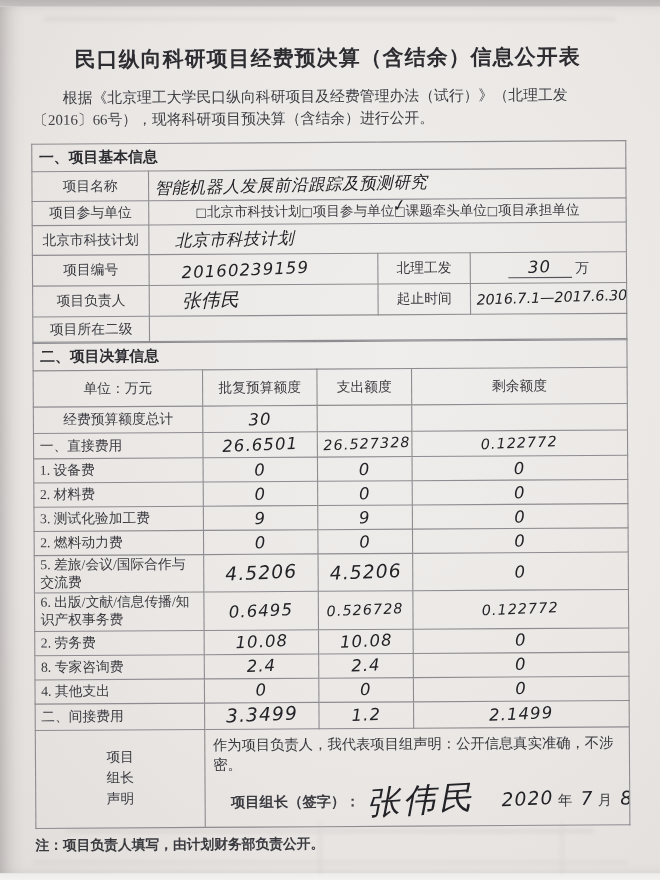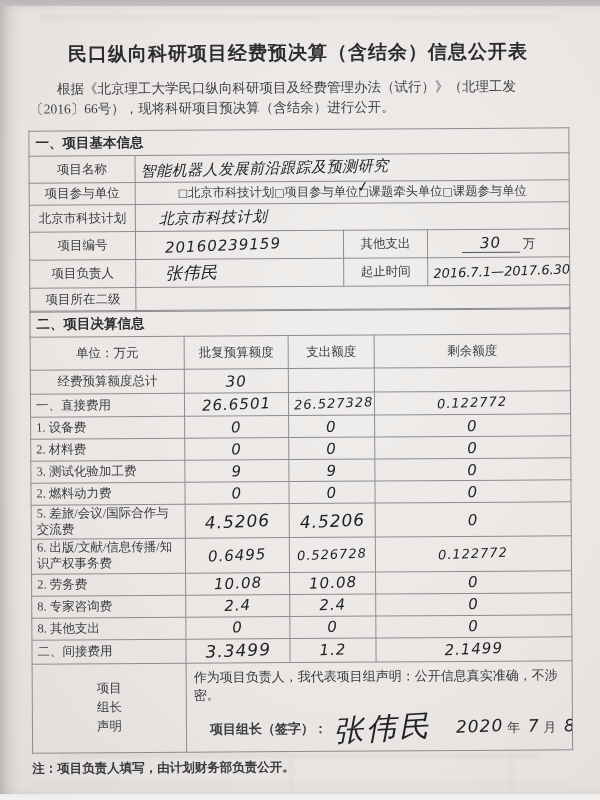--- a/index.html
+++ b/index.html
@@ -96,31 +96,31 @@
           <tr class="sec-hdr">
         <td colspan="4">一、项目基本信息</td>
       </tr>
       <tr style="height:27px">
         <td class="lbl">项目名称</td>
         <td colspan="3"><span class="hw hw-name">智能机器人发展前沿跟踪及预测研究</span></td>
       </tr>
       <tr style="height:22px">
         <td class="lbl">项目参与单位</td>
         <td colspan="3" class="chk-row">
-          <span class="chk-opt"><span class="chk-box">□</span><span>北京市科技计划</span></span><span class="chk-opt"><span class="chk-box">□</span><span>项目参与单位</span></span><span class="chk-opt"><span class="chk-box">□</span><span class="chk-mark">✓</span><span>课题牵头单位</span></span><span class="chk-opt"><span class="chk-box">□</span><span>课题参与单位</span></span>
+          <span class="chk-opt"><span class="chk-box">□</span><span>北京市科技计划</span></span><span class="chk-opt"><span class="chk-box">□</span><span>项目参与单位</span></span><span class="chk-opt"><span class="chk-box">□</span><span class="chk-mark">✓</span><span>课题牵头单位</span></span><span class="chk-opt"><span class="chk-box">□</span><span>项目承担单位</span></span>
         </td>
       </tr>
       <tr style="height:27px">
         <td class="lbl">北京市科技计划</td>
         <td colspan="3"><span class="hw hw-name" style="margin-left:18px">北京市科技计划</span></td>
       </tr>
       <tr style="height:28px">
         <td class="lbl">项目编号</td>
         <td><span class="hw hw-num" style="margin-left:24px">20160239159</span></td>
-        <td class="lbl">其他支出</td>
+        <td class="lbl">北理工发</td>
         <td class="num"><span class="underline-val"><span class="hw hw-num">30</span></span> <span>万</span></td>
       </tr>
       <tr style="height:28px">
         <td class="lbl">项目负责人</td>
         <td><span class="hw hw-name" style="margin-left:24px;font-size:17px">张伟民</span></td>
         <td class="lbl">起止时间</td>
         <td><span class="hw" style="font-size:13px;letter-spacing:0">2016.7.1—2017.6.30</span></td>
       </tr>
       <tr style="height:23px">
         <td class="lbl">项目所在二级</td>
@@ -200,21 +200,21 @@
         <td class="num"><span class="hw hw-num">10.08</span></td>
         <td class="num"><span class="hw hw-num">0</span></td>
       </tr>
       <tr style="height:22px">
         <td class="lbl-left">8. 专家咨询费</td>
         <td class="num"><span class="hw hw-num">2.4</span></td>
         <td class="num"><span class="hw hw-num">2.4</span></td>
         <td class="num"><span class="hw hw-num">0</span></td>
       </tr>
       <tr style="height:22px">
-        <td class="lbl-left">8. 其他支出</td>
+        <td class="lbl-left">4. 其他支出</td>
         <td class="num"><span class="hw hw-num">0</span></td>
         <td class="num"><span class="hw hw-num">0</span></td>
         <td class="num"><span class="hw hw-num">0</span></td>
       </tr>
       <tr style="height:24px">
         <td class="lbl-left">二、间接费用</td>
         <td class="num"><span class="hw hw-num" style="font-size:17px">3.3499</span></td>
         <td class="num"><span class="hw hw-num">1.2</span></td>
         <td class="num"><span class="hw hw-num">2.1499</span></td>
       </tr>

